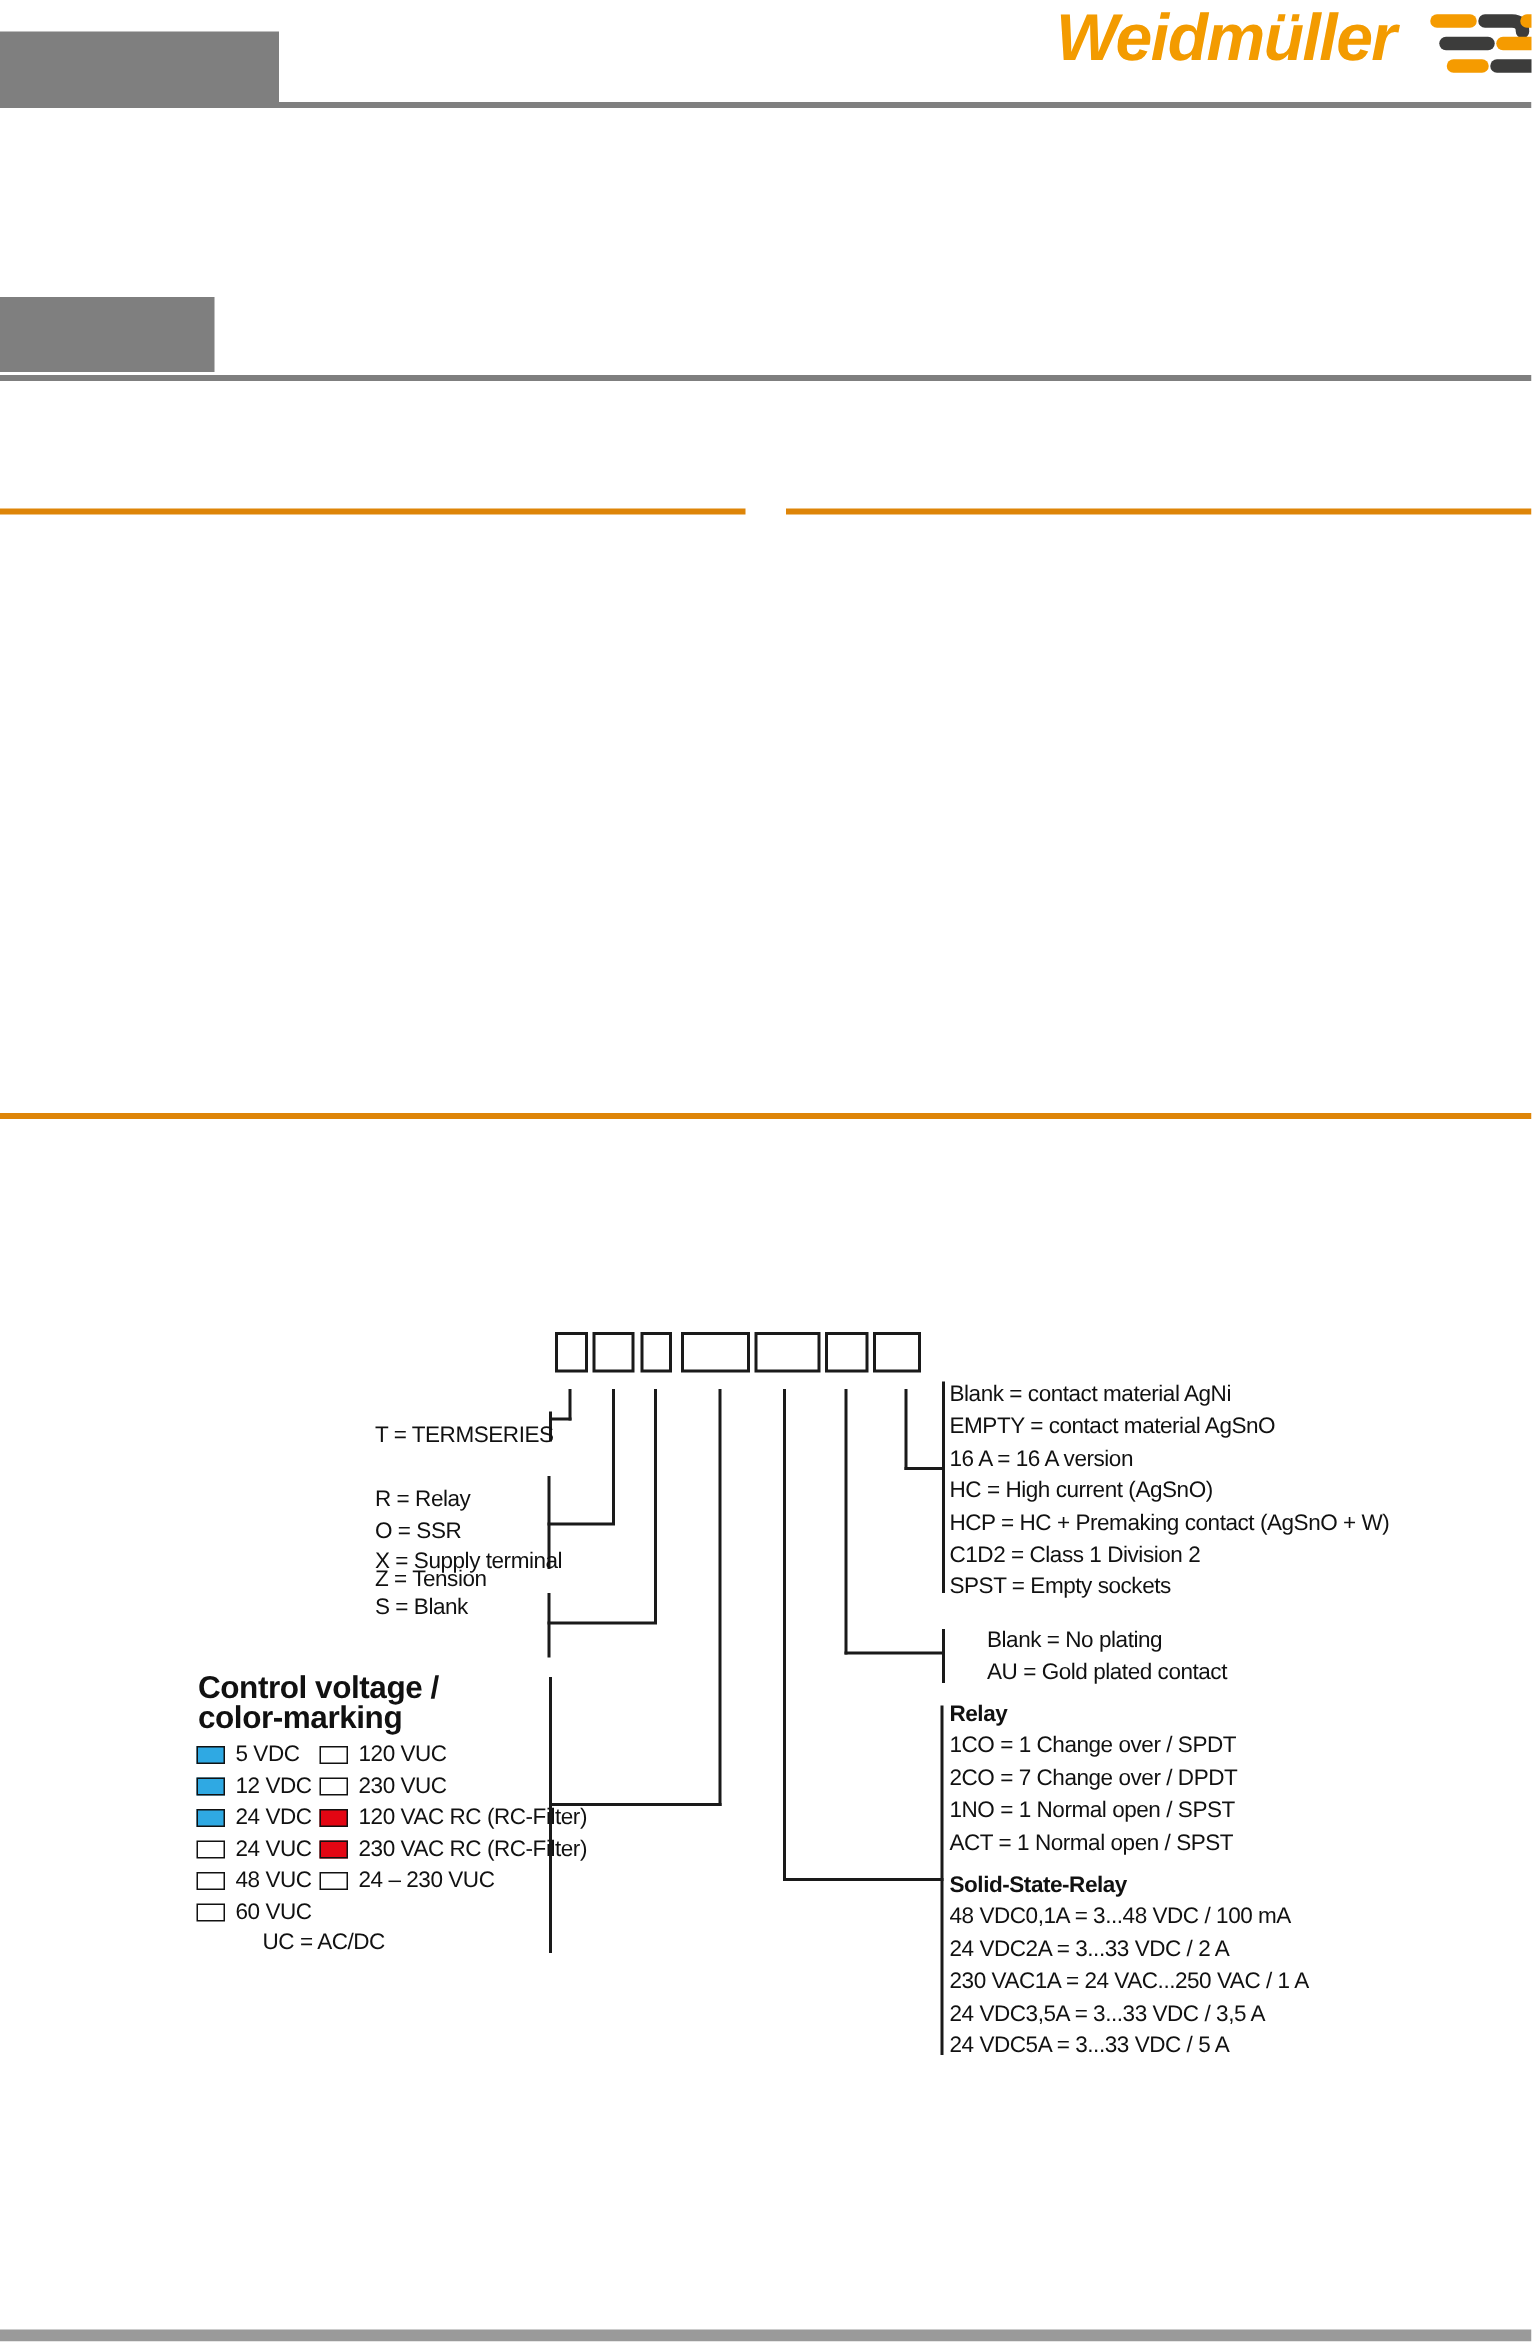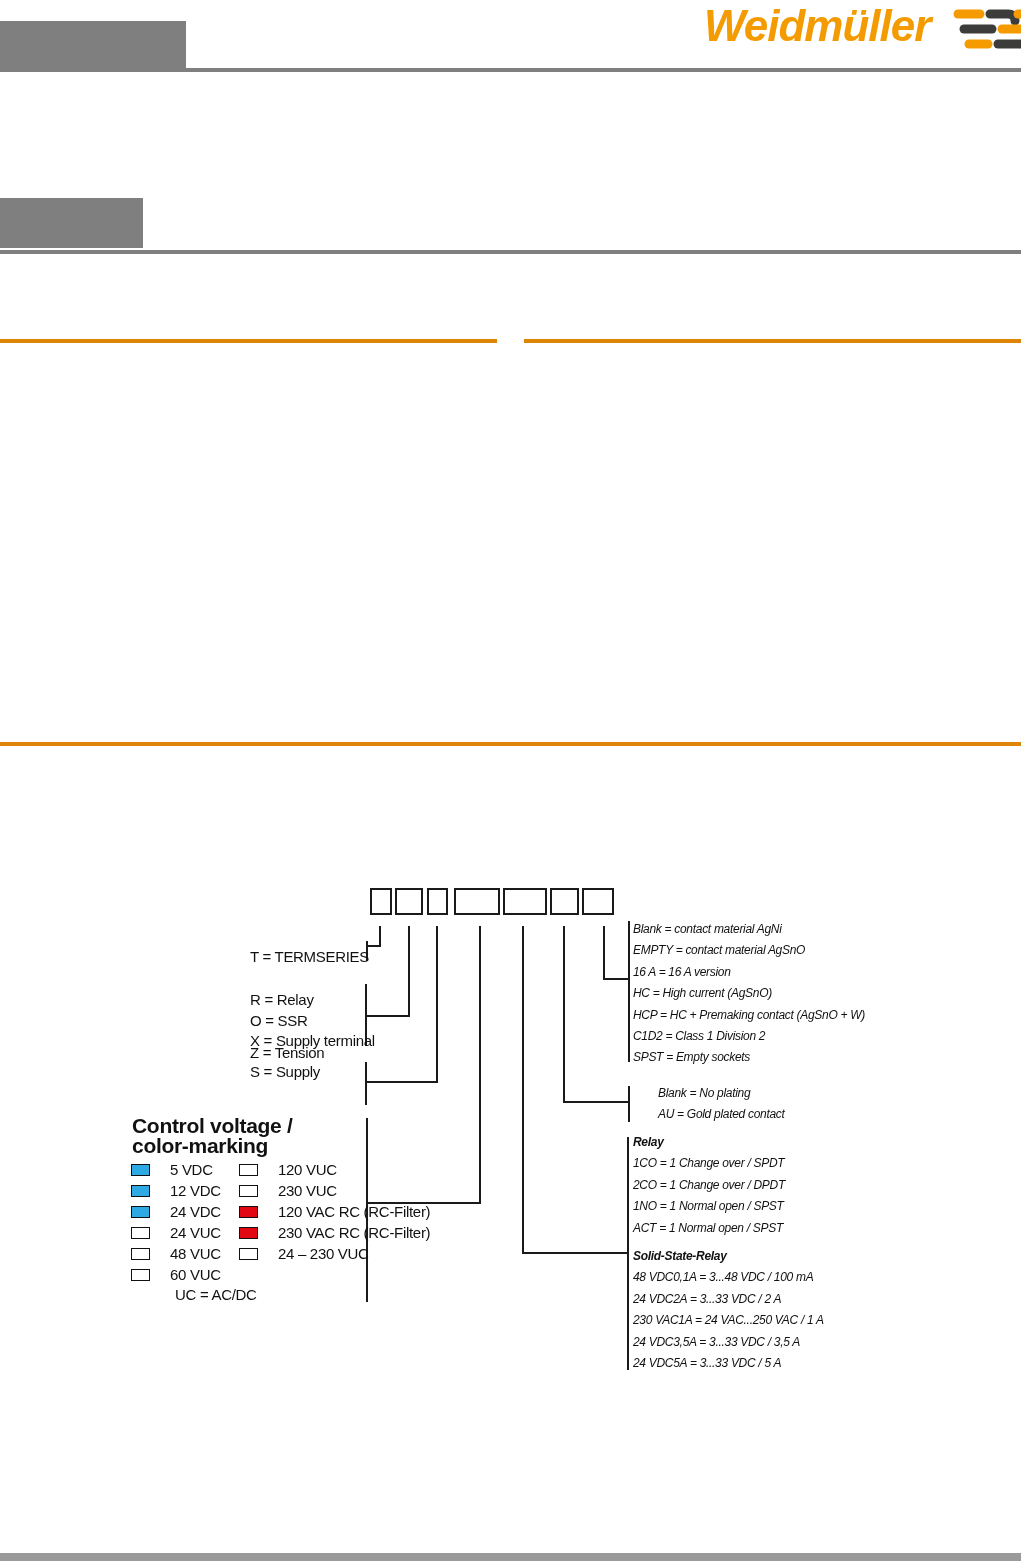--- a/index.html
+++ b/index.html
@@ -13,28 +13,28 @@
   .orangerule{position:absolute;background:#de8508;height:4px;}
   
   .brand{position:absolute;left:704px;top:2px;font-size:44px;line-height:48px;
          font-weight:bold;font-style:italic;color:#f39b00;letter-spacing:-1px;}
   
   .box{position:absolute;top:888px;height:27px;border:2px solid #1a1a1a;
        box-sizing:border-box;background:#fff;}
   .v{position:absolute;width:2px;background:#1a1a1a;}
   .h{position:absolute;height:2px;background:#1a1a1a;}
   .lbl{position:absolute;font-size:15px;line-height:16px;letter-spacing:-0.3px;white-space:nowrap;}
-  .blk{position:absolute;font-size:12px;line-height:21.4px;letter-spacing:-0.3px;white-space:nowrap;font-style:italic;}
+  .blk{position:absolute;font-size:15px;line-height:21.4px;letter-spacing:-0.3px;white-space:nowrap;}
   .blk div{height:21.4px;}
   .bold{font-weight:bold;}
   
   .cvtitle{position:absolute;left:132px;top:1116px;font-size:21px;line-height:20px;
            font-weight:bold;letter-spacing:-0.3px;}
   .legend{position:absolute;left:131px;top:1159px;}
-  .lrow{display:grid;grid-template-columns:19px 49px 19px auto;column-gap:20px;
+  .lrow{display:grid;grid-template-columns:19px 49px 19px auto;column-gap:7px;
         align-items:center;height:21px;font-size:15px;letter-spacing:-0.3px;white-space:nowrap;}
   .sw{width:19px;height:12px;border:1.5px solid #111;box-sizing:border-box;background:#fff;}
   .ucnote{position:absolute;left:175px;top:1286px;font-size:15px;letter-spacing:-0.3px;}
 </style>
 </head>
 <body>
 
 <div class="grayblock" style="left:0;top:21px;width:186px;height:47px;"></div>
 <div class="grayrule" style="left:0;top:68px;width:1021px;"></div>
 
@@ -91,42 +91,42 @@
 <div class="v" style="left:628px;top:1086px;height:36px;"></div>
 
 <div class="v" style="left:603px;top:926px;height:54px;"></div>
 <div class="h" style="left:603px;top:978px;width:27px;"></div>
 <div class="v" style="left:628px;top:921px;height:141px;"></div>
 
 <div class="lbl" style="left:250px;top:949px;">T = TERMSERIES</div>
 <div class="lbl" style="left:250px;top:992px;">R = Relay</div>
 <div class="lbl" style="left:250px;top:1013px;">O = SSR</div>
 <div class="lbl" style="left:250px;top:1033px;">X = Supply terminal</div>
-<div class="lbl" style="left:250px;top:1064px;">S = Supply</div>
+<div class="lbl" style="left:250px;top:1064px;">S = Blank</div>
 <div class="lbl" style="left:250px;top:1045px;">Z = Tension</div>
 
 <div class="blk" style="left:633px;top:919px;">
   <div>Blank = contact material AgNi</div>
   <div>EMPTY = contact material AgSnO</div>
   <div>16 A = 16 A version</div>
   <div>HC = High current (AgSnO)</div>
   <div>HCP = HC + Premaking contact (AgSnO + W)</div>
   <div>C1D2 = Class 1 Division 2</div>
   <div>SPST = Empty sockets</div>
 </div>
 
 <div class="blk" style="left:633px;top:1083px;margin-left:25px;">
   <div>Blank = No plating</div>
   <div>AU = Gold plated contact</div>
 </div>
 
 <div class="blk" style="left:633px;top:1132px;">
   <div class="bold">Relay</div>
   <div>1CO = 1 Change over / SPDT</div>
-  <div>2CO = 1 Change over / DPDT</div>
+  <div>2CO = 7 Change over / DPDT</div>
   <div>1NO = 1 Normal open / SPST</div>
   <div>ACT = 1 Normal open / SPST</div>
 </div>
 
 <div class="blk" style="left:633px;top:1246px;">
   <div class="bold">Solid-State-Relay</div>
   <div>48 VDC0,1A = 3...48 VDC / 100 mA</div>
   <div>24 VDC2A = 3...33 VDC / 2 A</div>
   <div>230 VAC1A = 24 VAC...250 VAC / 1 A</div>
   <div>24 VDC3,5A = 3...33 VDC / 3,5 A</div>

